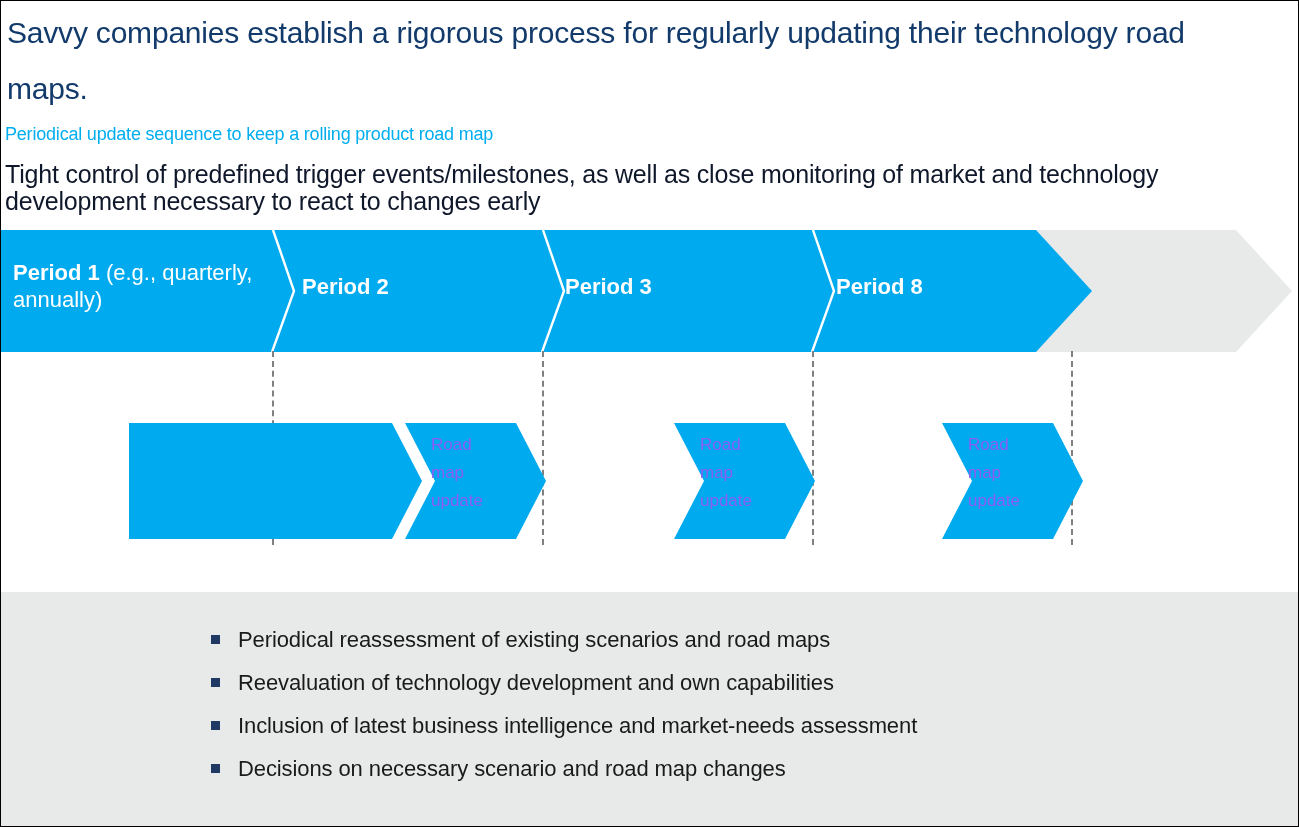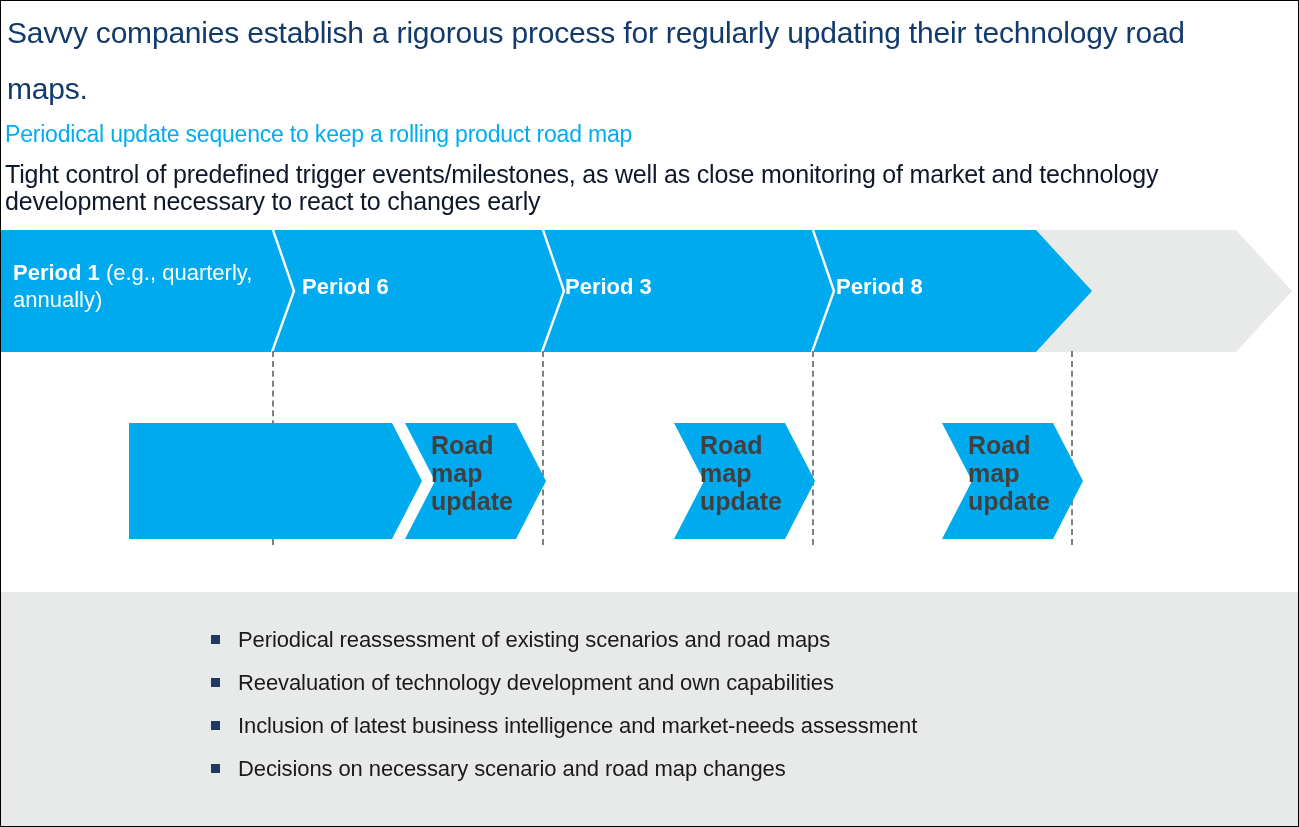--- a/index.html
+++ b/index.html
@@ -32,21 +32,21 @@
     font-weight: 400;
     color: #123a6b;
     letter-spacing: -0.2px;
   }
 
   
   .subhead {
     position: absolute;
     left: 4px;
     top: 119px;
-    font-size: 23px;
+    font-size: 18px;
     line-height: 28px;
     color: #00AEEF;
     font-weight: 400;
     letter-spacing: -0.2px;
   }
   .subtext {
     position: absolute;
     left: 4px;
     top: 152px;
     width: 1270px;
@@ -95,23 +95,23 @@
     position: absolute;
     left: 0;
     top: 418px;
     width: 1299px;
     height: 125px;
   }
   .rm-svg { display: block; }
 
   .rm-label {
     position: absolute;
-    color: #404040;
-    font-weight: 700;
-    font-size: 25px;
+    color: #8b5cf6;
+    font-weight: 400;
+    font-size: 17px;
     line-height: 28px;
   }
   .rm-u1     { left: 430px; top: 430px; }
   .rm-u2     { left: 699px; top: 430px; }
   .rm-u3     { left: 967px; top: 430px; }
 
   
   .grey-panel {
     position: absolute;
     left: 0px;
@@ -168,21 +168,21 @@
       <polyline points="272,0 293,61 271,122" fill="none" stroke="#ffffff" stroke-width="2.4"></polyline>
       <polyline points="542,0 563,61 541,122" fill="none" stroke="#ffffff" stroke-width="2.4"></polyline>
       <polyline points="812,0 833,61 811,122" fill="none" stroke="#ffffff" stroke-width="2.4"></polyline>
     </svg>
 
     <div class="period-label p1">
       <b>Period 1</b>
       <span>(e.g., quarterly, annually)</span>
     </div>
     <div class="period-label p2">
-      <b>Period 6</b>
+      <b>Period 2</b>
     </div>
     <div class="period-label p3">
       <b>Period 3</b>
     </div>
     <div class="period-label p4">
       <b>Period 8</b>
     </div>
   </div>
 
   <div class="dash" style="left:271px;"></div>

